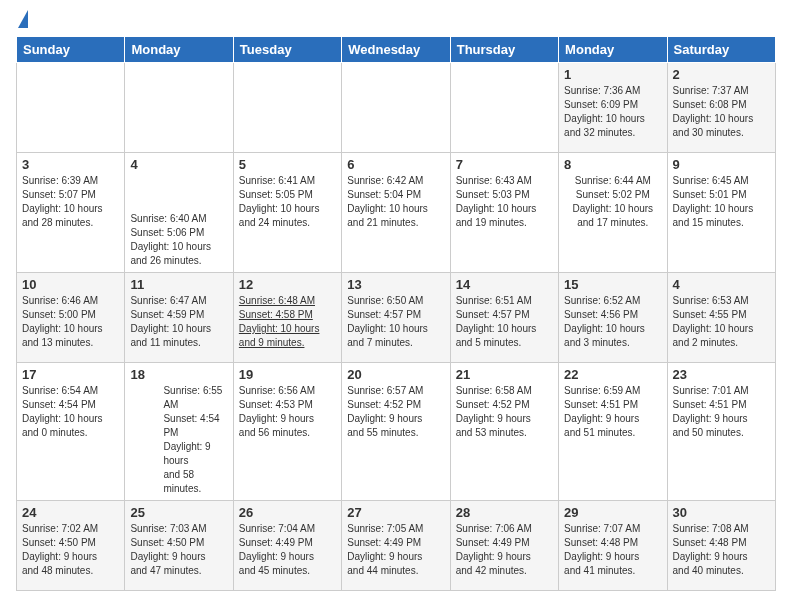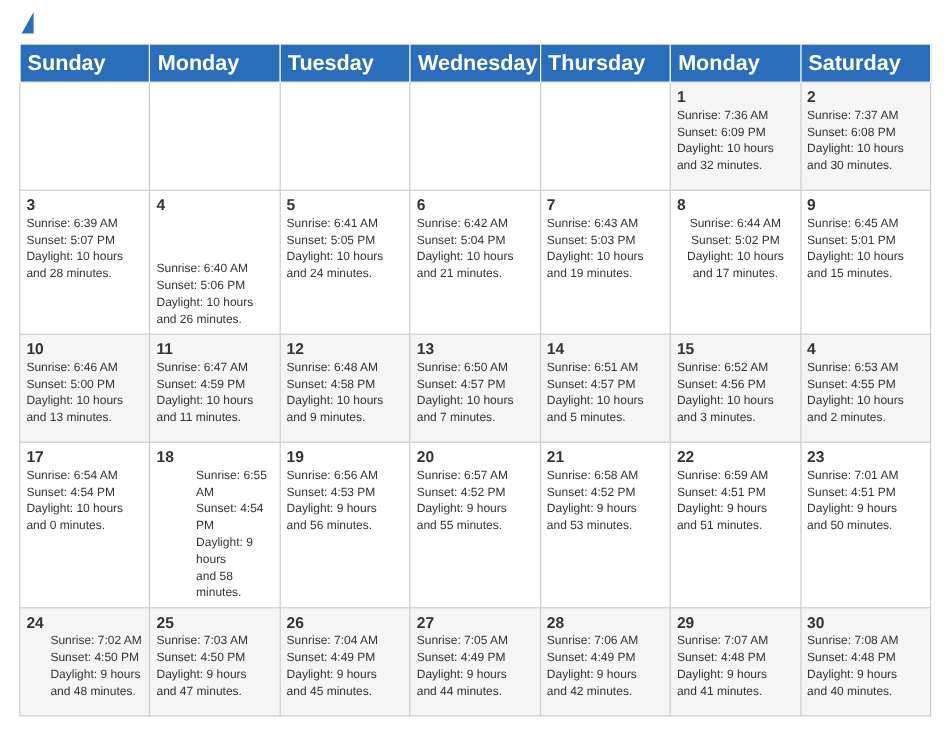--- a/index.html
+++ b/index.html
@@ -64,21 +64,21 @@
     .calendar {
       width: 100%;
       border-collapse: collapse;
       table-layout: fixed;
     }
     .calendar th {
       background: #2a6ebb;
       color: #fff;
       text-align: left;
       padding: 5px 6px;
-      font-size: 18px;
+      font-size: 13px;
       font-weight: bold;
       border: 1px solid #fff;
     }
     .calendar td {
       vertical-align: top;
       border: 1px solid #ccc;
       padding: 4px 5px;
       font-size: 11px;
       background: #fff;
       min-height: 80px;
@@ -226,21 +226,21 @@
           </td>
           <td>
             <span class="day-number">11</span>
             <div class="day-info" style="white-space: pre-line;">Sunrise: 6:47 AM
 Sunset: 4:59 PM
 Daylight: 10 hours
 and 11 minutes.</div>
           </td>
           <td>
             <span class="day-number">12</span>
-            <div class="day-info" style="white-space: pre-line;">Sunrise: 6:48 AM
+            <div class="day-info" style="white-space: pre-line; text-decoration: underline;">Sunrise: 6:48 AM
 Sunset: 4:58 PM
 Daylight: 10 hours
 and 9 minutes.</div>
           </td>
           <td>
             <span class="day-number">13</span>
             <div class="day-info" style="white-space: pre-line;">Sunrise: 6:50 AM
 Sunset: 4:57 PM
 Daylight: 10 hours
 and 7 minutes.</div>
@@ -314,21 +314,21 @@
             <span class="day-number">23</span>
             <div class="day-info" style="white-space: pre-line;">Sunrise: 7:01 AM
 Sunset: 4:51 PM
 Daylight: 9 hours
 and 50 minutes.</div>
           </td>
         </tr>
         <tr class="row5">
           <td>
             <span class="day-number">24</span>
-            <div class="day-info" style="white-space: pre-line; margin-left: 20px;">Sunrise: 7:02 AM
+            <div class="day-info" style="white-space: pre-line;">Sunrise: 7:02 AM
 Sunset: 4:50 PM
 Daylight: 9 hours
 and 48 minutes.</div>
           </td>
           <td>
             <span class="day-number">25</span>
             <div class="day-info" style="white-space: pre-line;">Sunrise: 7:03 AM
 Sunset: 4:50 PM
 Daylight: 9 hours
 and 47 minutes.</div>

